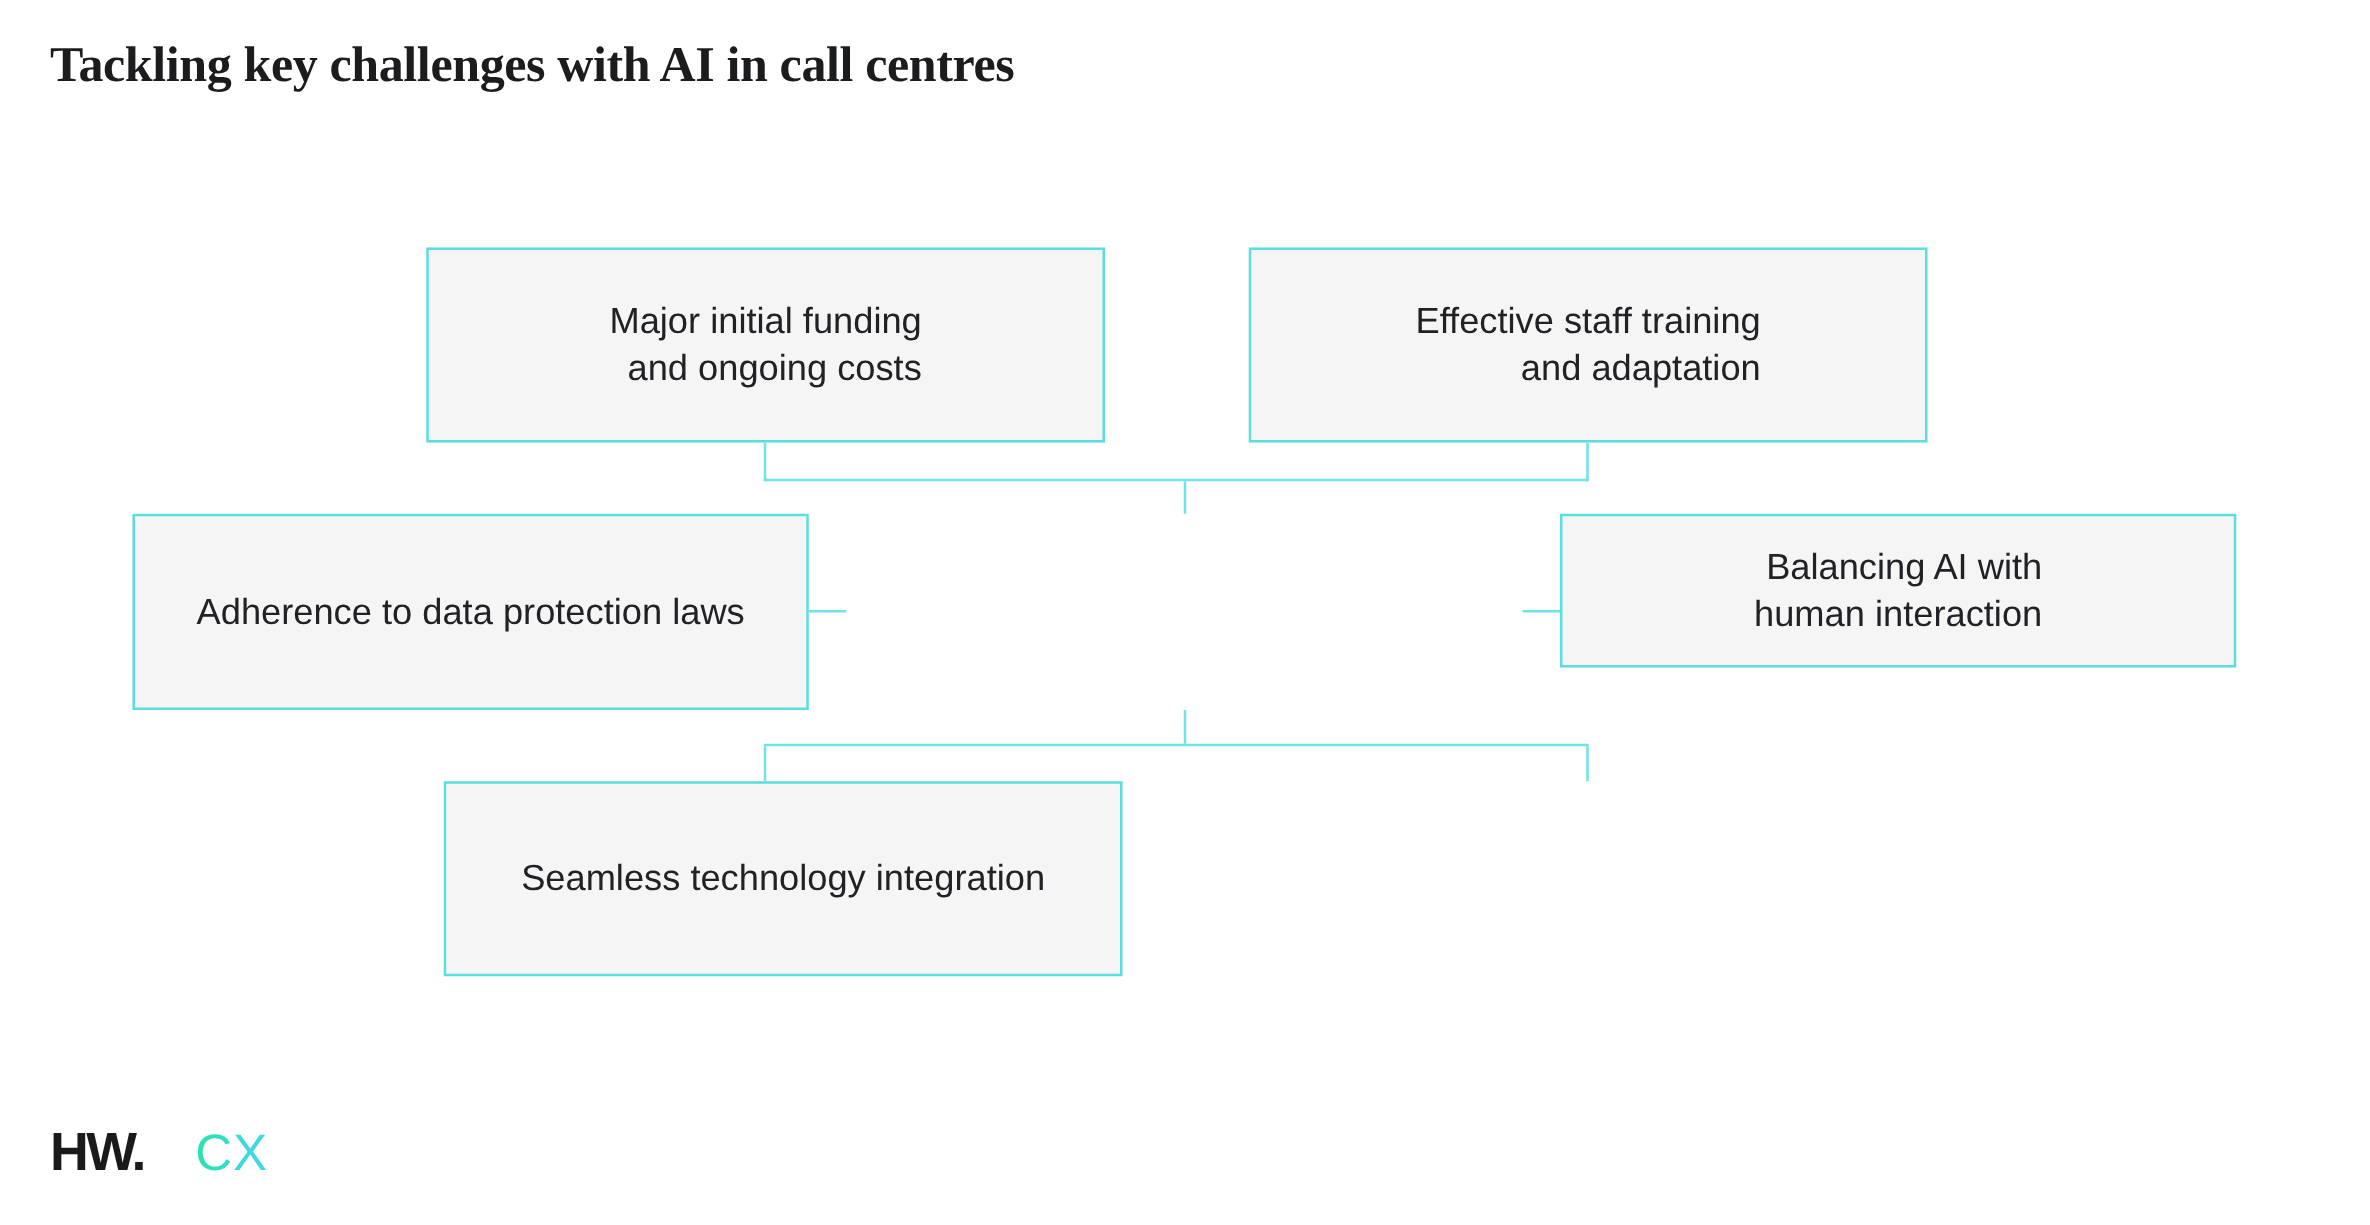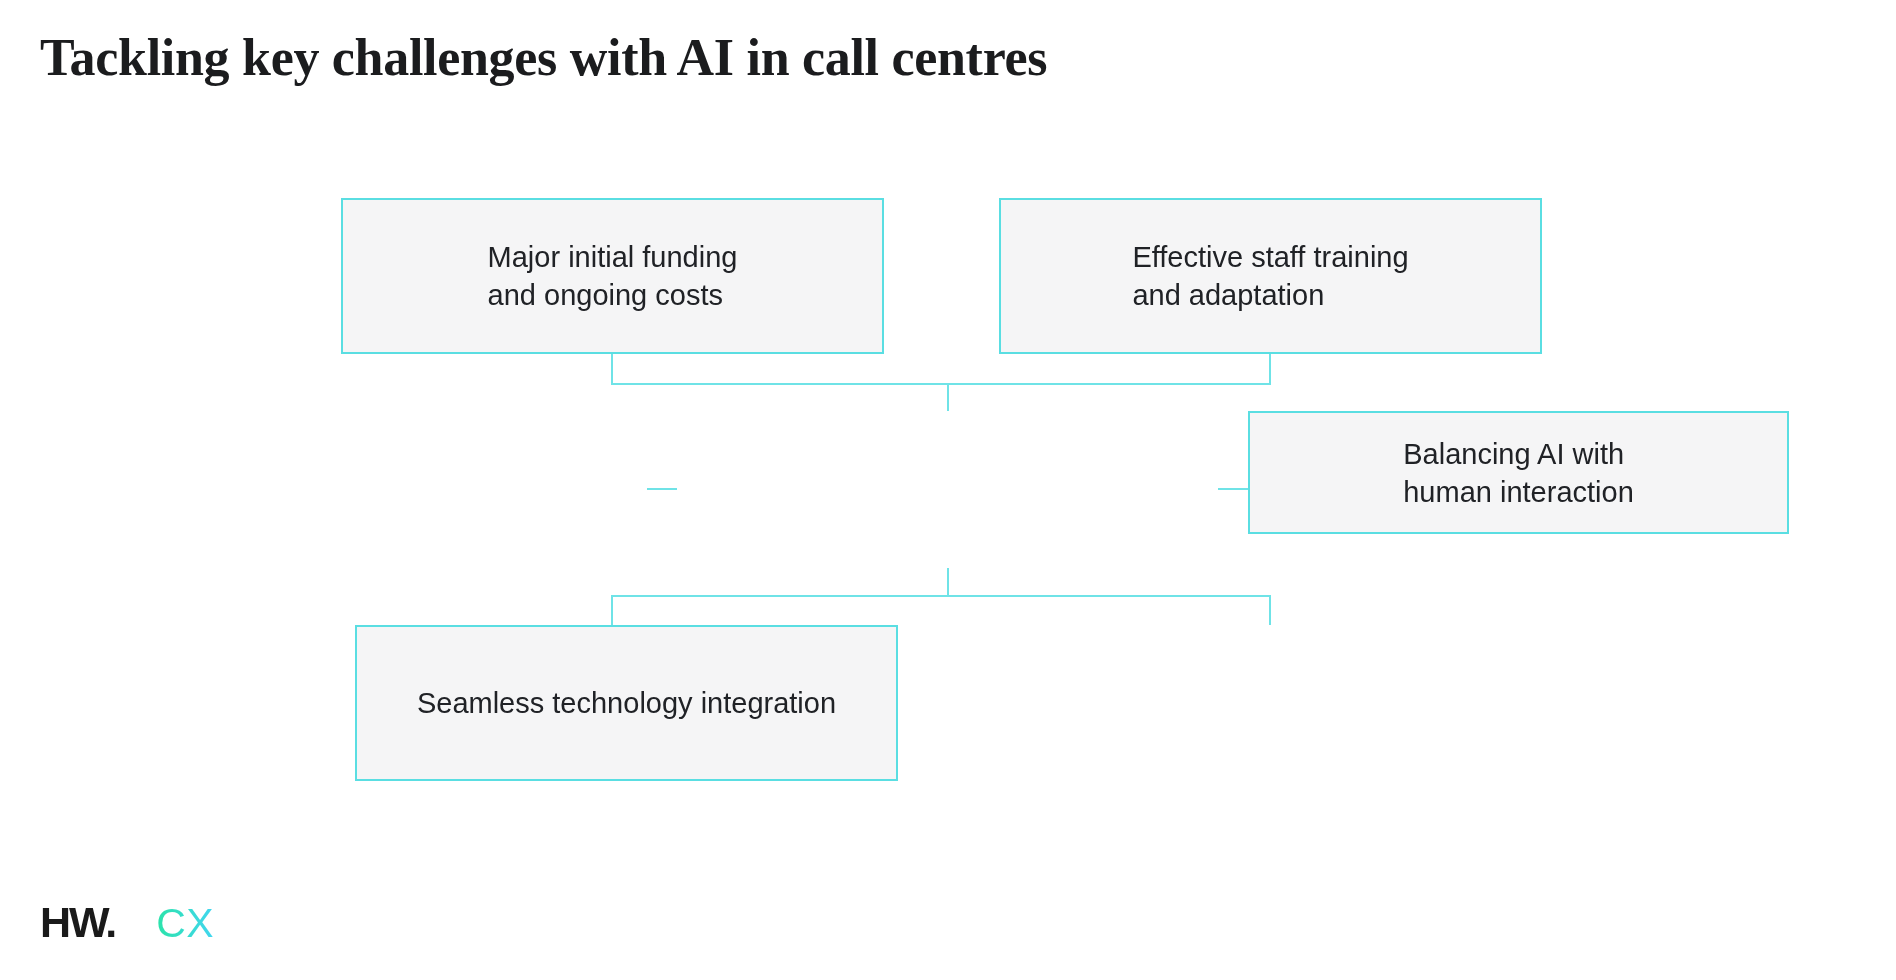--- a/index.html
+++ b/index.html
@@ -22,33 +22,33 @@
     background:var(--background);
     overflow:hidden;
     font-family:"Liberation Sans","DejaVu Sans",sans-serif;
   }
   .page-title{
     position:absolute;
     left:40px;
     top:28px;
     font-family:"Liberation Serif","DejaVu Serif",serif;
     font-weight:600;
-    font-size:52px;
+    font-size:40px;
     letter-spacing:-0.3px;
     color:var(--title-text);
     white-space:nowrap;
   }
   .node{
     position:absolute;
     background:var(--box-fill);
     border:2.5px solid var(--accent);
     display:flex;
     align-items:center;
     justify-content:center;
-    text-align:left;
+    text-align:right;
   }
   .node .label{
     font-size:29px;
     line-height:38px;
     color:var(--box-text);
     white-space:pre-line;
   }
   .conn{
     position:absolute;
     background:var(--connector);
@@ -120,20 +120,23 @@
   <div class="conn" id="conn-g-stub"></div>
 
   <div class="node" id="node-funding">
     <div class="label">Major initial funding
 and ongoing costs</div>
   </div>
   <div class="node" id="node-training">
     <div class="label">Effective staff training
 and adaptation</div>
   </div>
+  <div class="node" id="node-data-protection">
+    <div class="label">Adherence to data protection laws</div>
+  </div>
   <div class="node" id="node-balance">
     <div class="label">Balancing AI with
 human interaction</div>
   </div>
   <div class="node" id="node-integration">
     <div class="label">Seamless technology integration</div>
   </div>
 
   <div class="logo">
     <span class="logo-primary">HW.</span>

